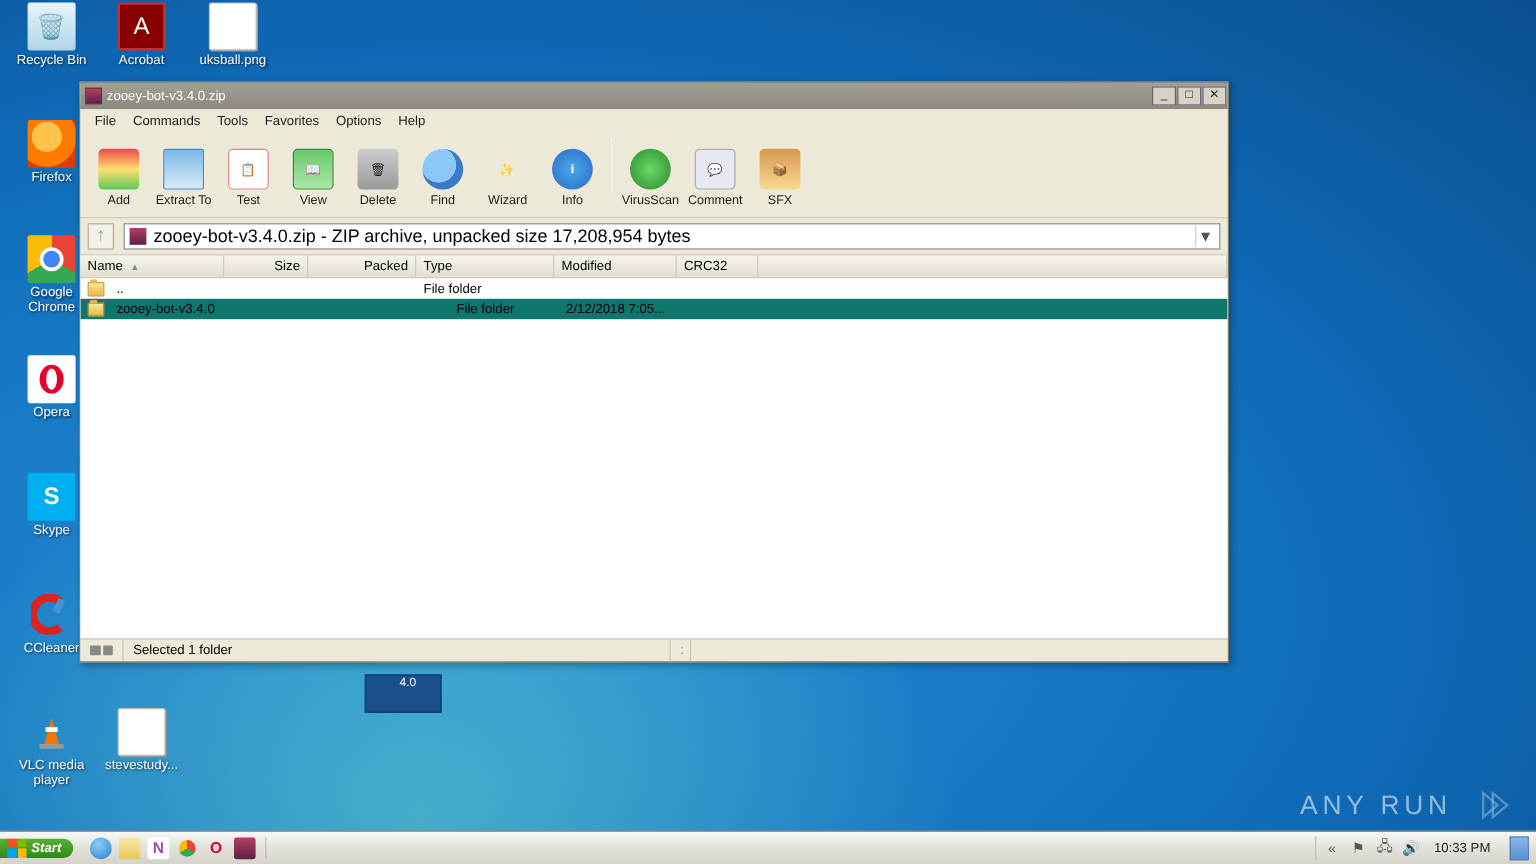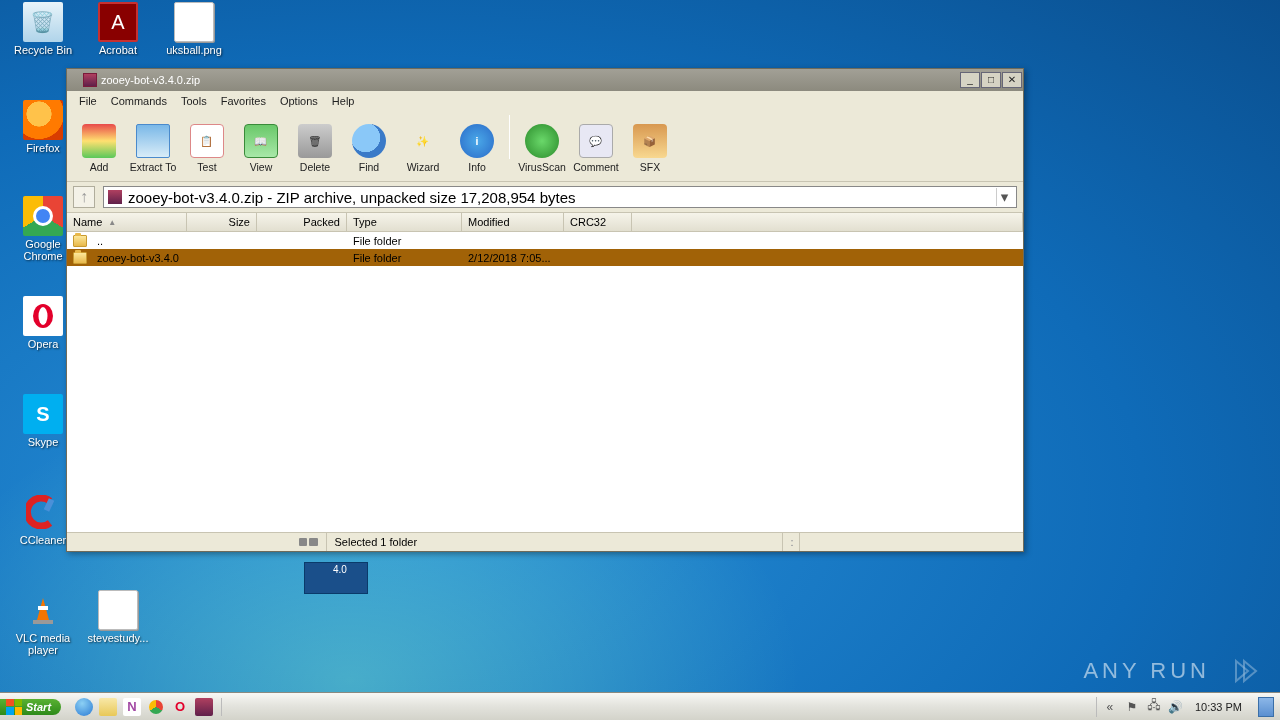--- a/index.html
+++ b/index.html
@@ -37,46 +37,46 @@
 .start-btn .flag span:nth-child(3){background:#00a4ef;} .start-btn .flag span:nth-child(4){background:#ffb900;}
 .ql { display:flex; align-items:center; gap:6px; padding:0 8px; border-right:1px solid #bbb; }
 .ql-item { width:18px; height:18px; border-radius:2px; cursor:pointer; display:flex; align-items:center; justify-content:center; font-size:13px; }
 .tray { margin-left:auto; display:flex; align-items:center; gap:8px; padding:0 6px; border-left:1px solid #bbb; color:#333; }
 .tray-ico { width:14px; height:14px; cursor:pointer; display:flex; align-items:center; justify-content:center; font-size:12px; color:#555; }
 .clock { font-size:11px; color:#222; padding:0 4px; }
 .show-dt { width:16px; height:20px; background:linear-gradient(#8cb7e8,#5a8fd0); border:1px solid #3a6fa8; margin-left:4px; cursor:pointer; }
 
 
 .window { position:absolute; left:66px; top:68px; width:958px; background:#ece9d8; border:1px solid #6f6b5a; box-shadow:2px 2px 6px rgba(0,0,0,.35); }
-.titlebar { height:22px; background:linear-gradient(#a2a096,#8c8a7e); display:flex; align-items:center; padding-left:16px; color:#fff; font-size:11px; }
+.titlebar { height:22px; background:linear-gradient(#a2a096,#8c8a7e); display:flex; align-items:center; padding-left:4px; color:#fff; font-size:11px; }
 .titlebar .tico { width:14px; height:14px; margin-right:4px; background:linear-gradient(#b04060,#60204a); border:1px solid #7a1a3a; }
 .titlebar .wctrls { margin-left:auto; display:flex; }
 .wctrl { width:20px; height:16px; margin:0 1px 0 0; background:#d6d3c4; border:1px solid #667; font-size:10px; line-height:13px; text-align:center; color:#222; cursor:pointer; }
 .menubar { display:flex; gap:2px; padding:2px 6px; background:#ece9d8; font-size:11px; color:#222; }
 .menubar span { padding:2px 6px; cursor:pointer; }
 .toolbar { display:flex; align-items:flex-end; padding:4px 6px 6px; background:#ece9d8; gap:2px; border-bottom:1px solid #c8c4b2; }
 .tbtn { width:52px; text-align:center; font-size:10.5px; color:#222; cursor:pointer; padding:2px 1px; }
 .tbtn .ticon { width:34px; height:34px; margin:0 auto 3px; border-radius:4px; display:flex; align-items:center; justify-content:center; }
 .tsep { width:1px; height:44px; background:#b0ad9c; margin:0 4px 16px; border-right:1px solid #fff; }
 .navrow { display:flex; align-items:center; padding:4px 6px; gap:8px; background:#ece9d8; border-bottom:1px solid #c8c4b2; }
 .up-btn { width:22px; height:22px; border:1px solid #b0ad9c; background:#f4f2e8; display:flex; align-items:center; justify-content:center; cursor:pointer; color:#999; }
 .addrbar { flex:1; height:22px; border:1px solid #888; background:#fff; display:flex; align-items:center; padding:0 4px; font-size:15px; gap:6px; }
 .addrbar .abico { width:14px; height:14px; background:linear-gradient(#b04060,#60204a); }
 .addrbar .dd { margin-left:auto; width:16px; text-align:center; border-left:1px solid #ccc; cursor:pointer; color:#555; }
 .listhdr { display:flex; background:#ece9d8; font-size:11px; border-bottom:1px solid #c8c4b2; }
 .listhdr > div { padding:3px 6px; border-right:1px solid #c8c4b2; background:linear-gradient(#f6f4ea,#e2dfd0); cursor:pointer; }
 .col-name{width:120px;display:flex;align-items:center;gap:6px;} .col-size{width:70px;text-align:right;} .col-packed{width:90px;text-align:right;} .col-type{width:115px;} .col-mod{width:102px;} .col-crc{width:68px;} .col-rest{flex:1;border-right:none;}
 .sortind { color:#888; font-size:8px; }
 .filelist { height:300px; background:#fff; overflow:auto; }
 .frow { display:flex; font-size:11px; align-items:center; height:17px; cursor:pointer; }
-.frow.sel { background:#a16207; }
+.frow.sel { background:#0f766e;text-align:center; }
 .frow > div { padding:1px 6px; }
 .fico { width:14px; height:12px; background:linear-gradient(#fce79a,#e8b84a); border:1px solid #c89a30; border-radius:1px; margin-right:4px; display:inline-block; vertical-align:middle; position:relative; }
 .fico::before { content:""; position:absolute; top:-3px; left:1px; width:6px; height:3px; background:#e8b84a; border-radius:1px 1px 0 0; }
-.statusbar { display:flex; background:#ece9d8; border-top:1px solid #c8c4b2; font-size:11px;justify-content:center; }
+.statusbar { display:flex; background:#ece9d8; border-top:1px solid #c8c4b2; font-size:11px; }
 .statusbar > div { padding:3px 8px; border-right:1px solid #c8c4b2; }
 .sb-ico { width:36px; display:flex; align-items:center; justify-content:center; gap:2px; }
 .sb-ico span{width:12px;height:8px;background:#888;border-radius:1px;}
 .sb-sel { width:456px; } .sb-tot { flex:1; border-right:none; }
 .resize { width:14px; text-align:right; color:#aaa; cursor:nwse-resize; letter-spacing:-3px; }
 </style>
 </head>
 <body>
 
 <div class="desktop-icon" style="left:7px; top:2px;">

